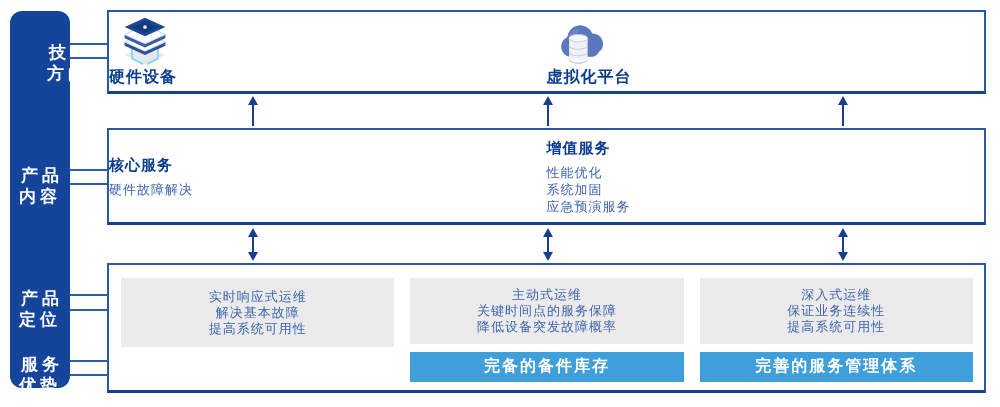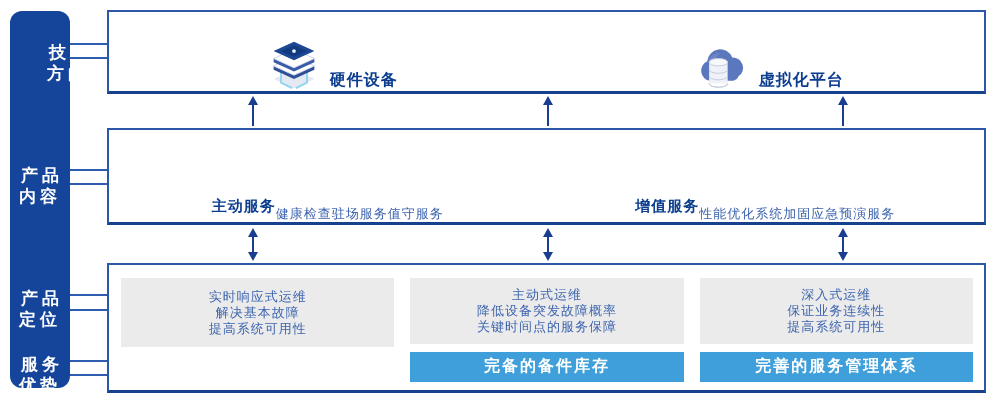--- a/index.html
+++ b/index.html
@@ -18,21 +18,21 @@
 
   
   .conn{position:absolute;left:70px;width:37px;height:2px;background:#2E5CAE;}
   .c1{top:43px;} .c2{top:57px;} .c3{top:169px;} .c4{top:183px;}
   .c5{top:294px;} .c6{top:309px;} .c7{top:360px;} .c8{top:374px;}
 
   
   .rowbox{position:absolute;left:107px;width:879px;background:#ffffff;
           border:2px solid #2A57A8;border-bottom:3px solid #16418C;
           box-sizing:border-box;display:flex;}
-  .rowbox .col{flex:1;display:flex;align-items:flex-end;
+  .rowbox .col{flex:1;display:flex;flex-direction:column;align-items:flex-start;
                justify-content:center;}
 
   
   .row1{top:10px;height:84px;}
   .row1 .icon{width:72px;height:50px;margin-bottom:1px;}
   .row1 .t-label{font-size:16px;font-weight:bold;color:#0B3D8F;letter-spacing:1px;}
 
   
   .row2{top:128px;height:97px;}
   .row2 .c-title{font-size:15px;font-weight:bold;color:#0B3D8F;
@@ -114,24 +114,22 @@
     <line x1="7" y1="30" x2="7" y2="8" stroke="#1A3E8F" stroke-width="2"></line>
     <polygon points="7,0 12,9 2,9" fill="#1A3E8F"></polygon>
   </svg>
   <svg class="arrow a-up ax3" viewBox="0 0 14 31">
     <line x1="7" y1="30" x2="7" y2="8" stroke="#1A3E8F" stroke-width="2"></line>
     <polygon points="7,0 12,9 2,9" fill="#1A3E8F"></polygon>
   </svg>
 
   <div class="rowbox row2">
     <div class="col">
-      <div class="c-title">主动服务</div>
-      <div class="c-item">健康检查</div>
-      <div class="c-item">驻场服务</div>
-      <div class="c-item">值守服务</div>
+      <div class="c-title">核心服务</div>
+      <div class="c-item">硬件故障解决</div>
     </div>
     <div class="col">
       <div class="c-title">增值服务</div>
       <div class="c-item">性能优化</div>
       <div class="c-item">系统加固</div>
       <div class="c-item">应急预演服务</div>
     </div>
   </div>
 
   <svg class="arrow a-dbl ax1" viewBox="0 0 14 33">
@@ -154,22 +152,22 @@
     <div class="pcol">
       <div class="graybox">
         <div class="g-line">实时响应式运维</div>
         <div class="g-line">解决基本故障</div>
         <div class="g-line">提高系统可用性</div>
       </div>
     </div>
     <div class="pcol">
       <div class="graybox">
         <div class="g-line">主动式运维</div>
+        <div class="g-line">关键时间点的服务保障</div>
         <div class="g-line">降低设备突发故障概率</div>
-        <div class="g-line">关键时间点的服务保障</div>
       </div>
       <div class="banner">完备的备件库存</div>
     </div>
     <div class="pcol">
       <div class="graybox">
         <div class="g-line">深入式运维</div>
         <div class="g-line">保证业务连续性</div>
         <div class="g-line">提高系统可用性</div>
       </div>
       <div class="banner">完善的服务管理体系</div>

